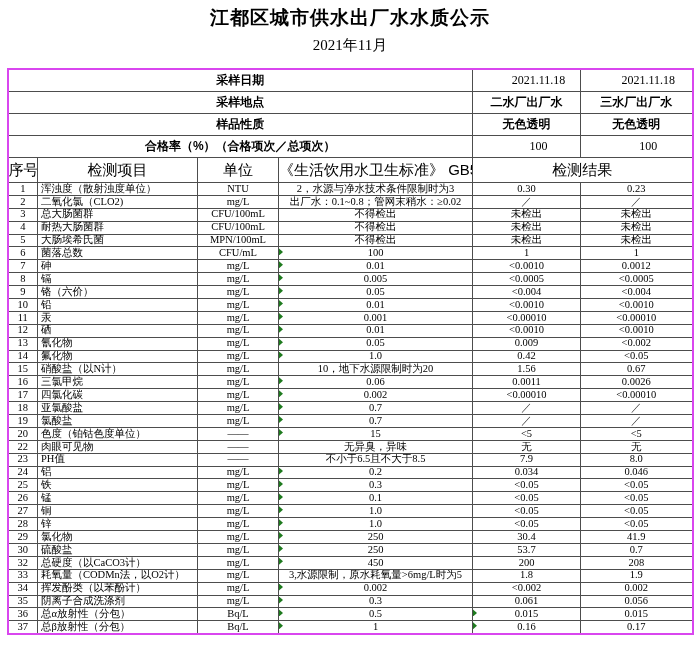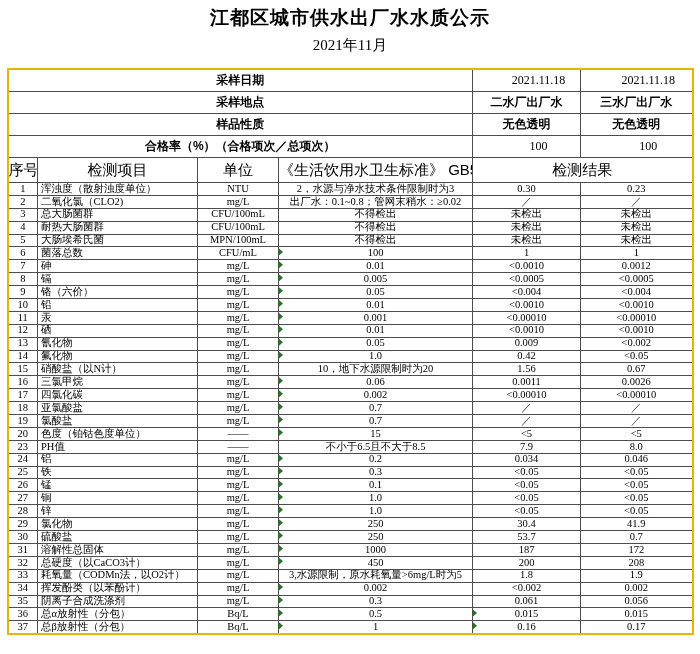--- a/index.html
+++ b/index.html
@@ -13,21 +13,21 @@
     margin:0;padding-top:5px;text-align:center;
     font-size:19px;font-weight:bold;letter-spacing:1px;
     font-family:"DejaVu Sans","Liberation Sans",sans-serif;
   }
   .report-month{
     text-align:center;font-size:15px;margin-top:5px;margin-bottom:4px;
     font-family:"Liberation Serif","DejaVu Serif",serif;
   }
   table.wq{
     border-collapse:collapse;table-layout:fixed;width:685px;
-    margin:13px auto;border:2px solid #eab308;
+    margin:13px auto;border:2px solid #d946ef;
   }
   table.wq td{
     border:1px solid #4d4d4d;text-align:center;vertical-align:middle;
     overflow:hidden;white-space:nowrap;padding:0;position:relative;
   }
   
   tr.top-row td{height:21px;font-size:12px;font-weight:bold;}
   tr.top-row td.num{
     font-family:"Liberation Serif","DejaVu Serif",serif;font-weight:normal;padding-left:24px;
   }
@@ -247,20 +247,28 @@
         </tr>
         <tr class="data-row">
           <td>20</td>
           <td class="item">色度（铂钴色度单位）</td>
           <td>——</td>
           <td>15<span class="tri" style="background: rgb(30, 122, 30);"></span></td>
           <td>&lt;5</td>
           <td>&lt;5</td>
         </tr>
         <tr class="data-row">
+          <td>22</td>
+          <td class="item">肉眼可见物</td>
+          <td>——</td>
+          <td>无异臭，异味</td>
+          <td>无</td>
+          <td>无</td>
+        </tr>
+        <tr class="data-row">
           <td>23</td>
           <td class="item">PH值</td>
           <td>——</td>
           <td>不小于6.5且不大于8.5</td>
           <td>7.9</td>
           <td>8.0</td>
         </tr>
         <tr class="data-row">
           <td>24</td>
           <td class="item">铝</td>
@@ -311,28 +319,20 @@
         </tr>
         <tr class="data-row">
           <td>30</td>
           <td class="item">硫酸盐</td>
           <td>mg/L</td>
           <td>250<span class="tri" style="background: rgb(30, 122, 30);"></span></td>
           <td>53.7</td>
           <td>0.7</td>
         </tr>
         <tr class="data-row">
-          <td>31</td>
-          <td class="item">溶解性总固体</td>
-          <td>mg/L</td>
-          <td>1000<span class="tri" style="background: rgb(30, 122, 30);"></span></td>
-          <td>187</td>
-          <td>172</td>
-        </tr>
-        <tr class="data-row">
           <td>32</td>
           <td class="item">总硬度（以CaCO3计）</td>
           <td>mg/L</td>
           <td>450<span class="tri" style="background: rgb(30, 122, 30);"></span></td>
           <td>200</td>
           <td>208</td>
         </tr>
         <tr class="data-row">
           <td>33</td>
           <td class="item">耗氧量（CODMn法，以O2计）</td>

